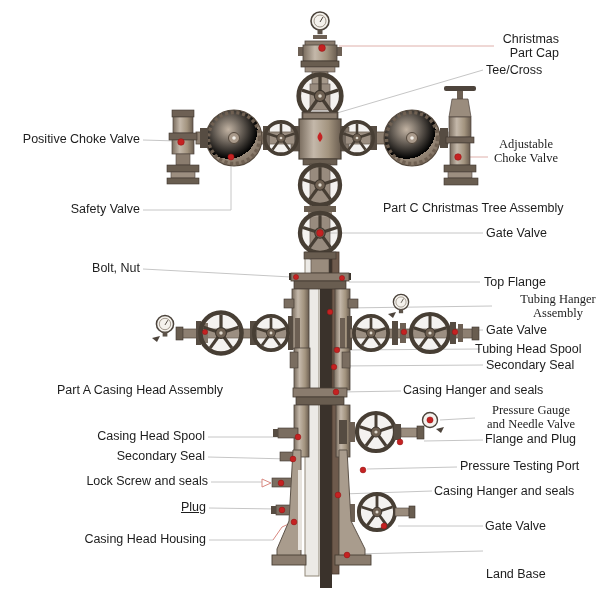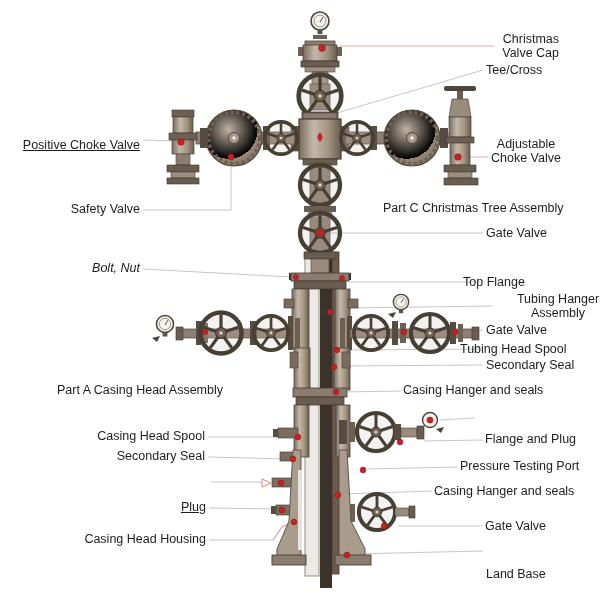--- a/index.html
+++ b/index.html
@@ -7,21 +7,21 @@
     position:relative;width:600px;height:600px;background:#ffffff;overflow:hidden;
     font-family:"Liberation Sans", sans-serif;
   }
   #art{position:absolute;left:0;top:0;}
   .lbl{
     position:absolute;
     font-size:12.5px;line-height:1.1;color:#1d1d1d;
     white-space:pre-line;
   }
   .lbl.r{text-align:right;}
-  .lbl.c{text-align:center;}
+  .lbl.c{text-align:center;font-family:Liberation Serif, serif;}
   .leader-grey{stroke:#c6c6c6;stroke-width:1;fill:none;}
   .leader-pink{stroke:#dfb0ab;stroke-width:1;fill:none;}
   .leader-red{stroke:#d98880;stroke-width:1;fill:none;}
   .dot{fill:#c52222;stroke:#8e1414;stroke-width:0.5;}
 </style>
 </head>
 <body>
 
 <div id="stage">
 
@@ -296,42 +296,45 @@
     <circle class="dot" cx="294" cy="522" r="2.9"></circle>
     <circle class="dot" cx="363" cy="470" r="2.9"></circle>
     <circle class="dot" cx="338" cy="495" r="2.9"></circle>
     <circle class="dot" cx="400" cy="442" r="2.9"></circle>
     <circle class="dot" cx="430" cy="420" r="3.1"></circle>
     <circle class="dot" cx="384" cy="526" r="2.9"></circle>
     <circle class="dot" cx="347" cy="555" r="2.9"></circle>
   </g>
 </svg>
 
-<div class="lbl r" style="right:460px;top:139px;text-decoration:underline;">Positive Choke Valve</div>
+<div class="lbl r" style="right:460px;top:133px;">Positive Choke Valve</div>
 <div class="lbl r" style="right:460px;top:203px;">Safety Valve</div>
-<div class="lbl r" style="right:460px;top:262px;font-style:italic;">Bolt, Nut</div>
+<div class="lbl r" style="right:460px;top:262px;">Bolt, Nut</div>
 <div class="lbl r" style="right:395px;top:430px;">Casing Head Spool</div>
 <div class="lbl r" style="right:377px;top:384px;">Part A Casing Head Assembly</div>
 <div class="lbl r" style="right:395px;top:450px;">Secondary Seal</div>
+<div class="lbl r" style="right:392px;top:475px;">Lock Screw and seals</div>
 <div class="lbl r" style="right:394px;top:501px;text-decoration:underline;">Plug</div>
 <div class="lbl r" style="right:394px;top:533px;">Casing Head Housing</div>
 
 <div class="lbl r" style="left:497px;top:33px;width:62px;">Christmas
-Valve Cap</div>
+Part Cap</div>
 <div class="lbl" style="left:486px;top:64px;">Tee/Cross</div>
 <div class="lbl c" style="left:490px;top:138px;width:72px;">Adjustable
 Choke Valve</div>
 <div class="lbl" style="left:383px;top:202px;">Part C Christmas Tree Assembly</div>
 <div class="lbl" style="left:486px;top:227px;">Gate Valve</div>
-<div class="lbl" style="left:463px;top:276px;">Top Flange</div>
+<div class="lbl" style="left:484px;top:276px;">Top Flange</div>
 <div class="lbl c" style="left:514px;top:293px;width:88px;text-align:center;">Tubing Hanger
 Assembly</div>
 <div class="lbl" style="left:486px;top:324px;">Gate Valve</div>
-<div class="lbl" style="left:460px;top:343px;">Tubing Head Spool</div>
+<div class="lbl" style="left:475px;top:343px;">Tubing Head Spool</div>
 <div class="lbl" style="left:486px;top:359px;">Secondary Seal</div>
 <div class="lbl" style="left:403px;top:384px;">Casing Hanger and seals</div>
+<div class="lbl c" style="left:477px;top:404px;width:108px;">Pressure Gauge
+and Needle Valve</div>
 <div class="lbl" style="left:485px;top:433px;">Flange and Plug</div>
 <div class="lbl" style="left:460px;top:460px;">Pressure Testing Port</div>
 <div class="lbl" style="left:434px;top:485px;">Casing Hanger and seals</div>
 <div class="lbl" style="left:485px;top:520px;">Gate Valve</div>
 <div class="lbl" style="left:486px;top:568px;">Land Base</div>
 
 </div>
 
 </body></html>

